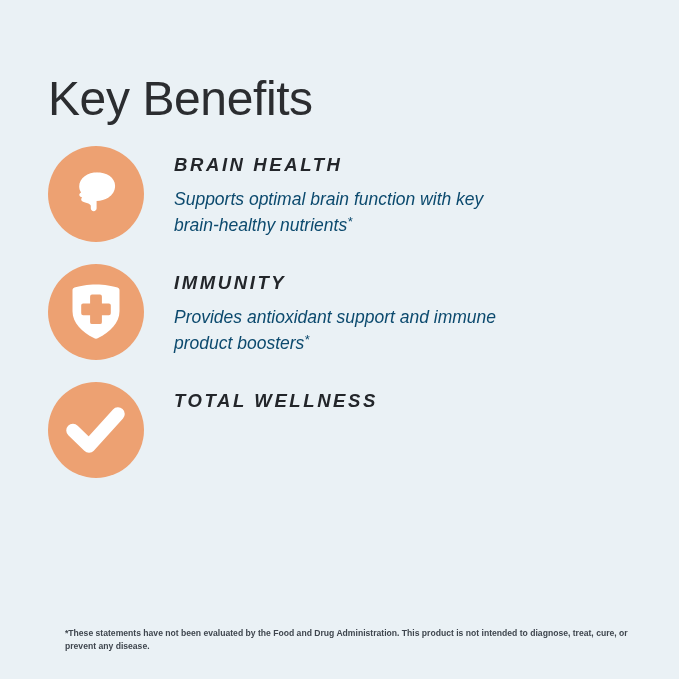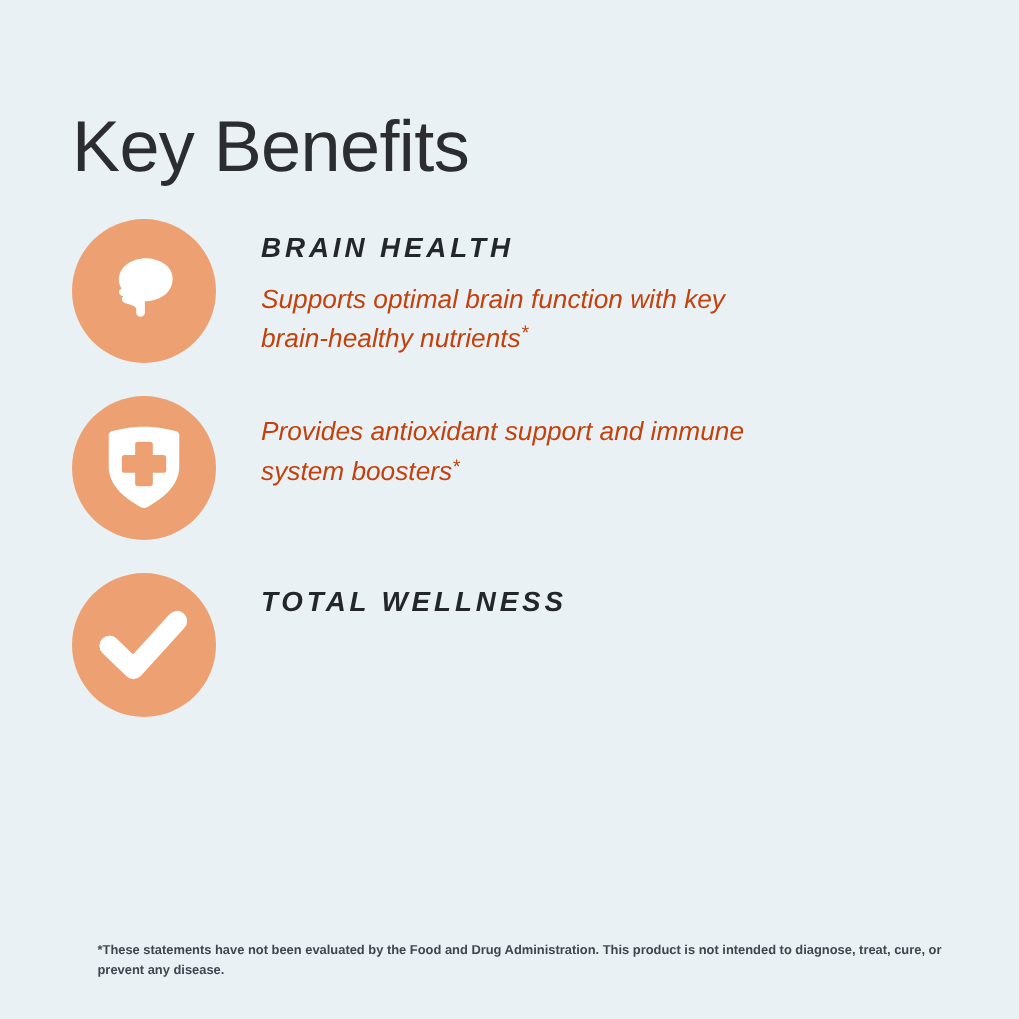--- a/index.html
+++ b/index.html
@@ -75,21 +75,21 @@
     letter-spacing: 2.6px;
     color: #23262a;
     margin: 0 0 11px 0;
     line-height: 1;
     text-transform: uppercase;
   }
 
   .benefit-desc {
     font-size: 17.5px;
     line-height: 1.52;
-    color: #c2410c;
+    color: #0c4a6e;
     margin: 0;
     max-width: 350px;
     font-weight: 400;
   }
   .benefit-desc .star {
     font-size: 13px;
     vertical-align: 5px;
   }
 
   .footnote {
@@ -174,21 +174,22 @@
               a 1.9 1.9 0 0 1 -1.9 -1.9
               l 0 -8.0
               a 1.9 1.9 0 0 1 1.9 -1.9
               l 7.0 0
               l 0 -7.0
               a 1.9 1.9 0 0 1 1.9 -1.9 z"></path>
           </svg>
         </span>
       </div>
       <div class="benefit-text">
-        <p class="benefit-desc"><span>Provides antioxidant support and immune system boosters</span><span class="star">*</span></p>
+        <div class="benefit-heading">IMMUNITY</div>
+        <p class="benefit-desc"><span>Provides antioxidant support and immune product boosters</span><span class="star">*</span></p>
       </div>
     </div>
 
     <div class="benefit">
       <div class="icon-circle">
         <span>
           <svg width="64" height="58" viewBox="0 0 64 58" aria-hidden="true">
             <path fill="none" stroke="#ffffff" stroke-width="13.5" stroke-linecap="round" stroke-linejoin="round" d="M9 29.5 L25 45 L54 13"></path>
           </svg>
         </span>

